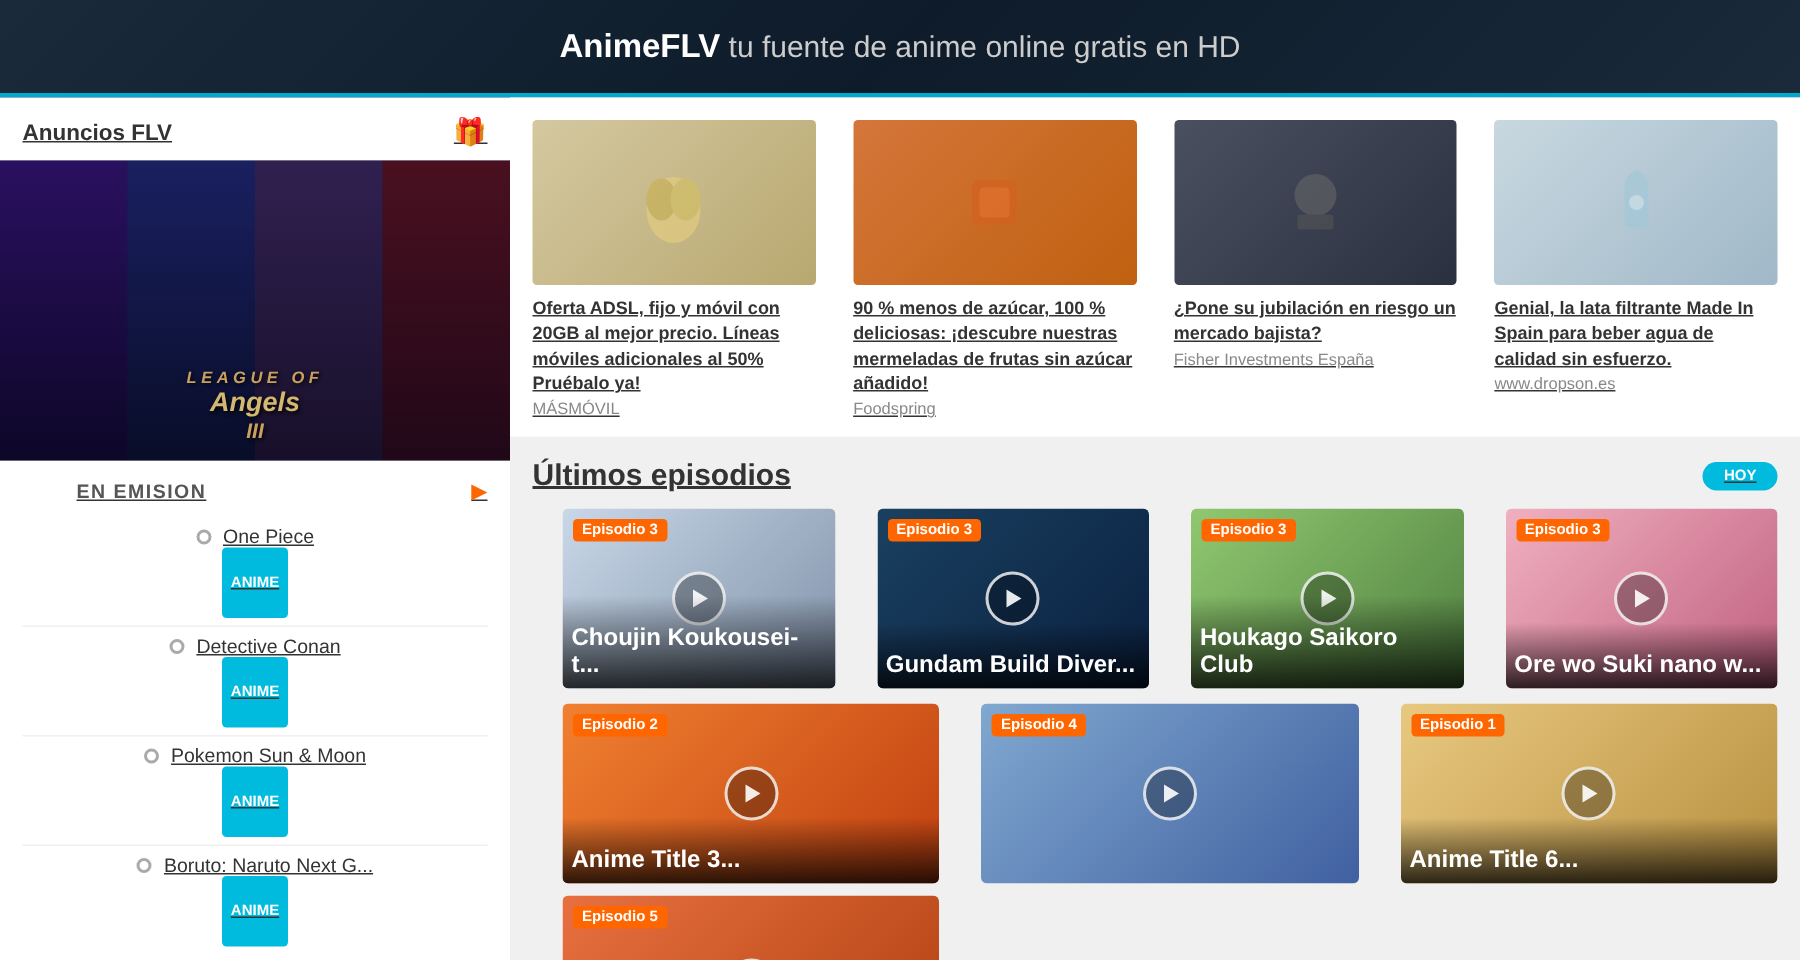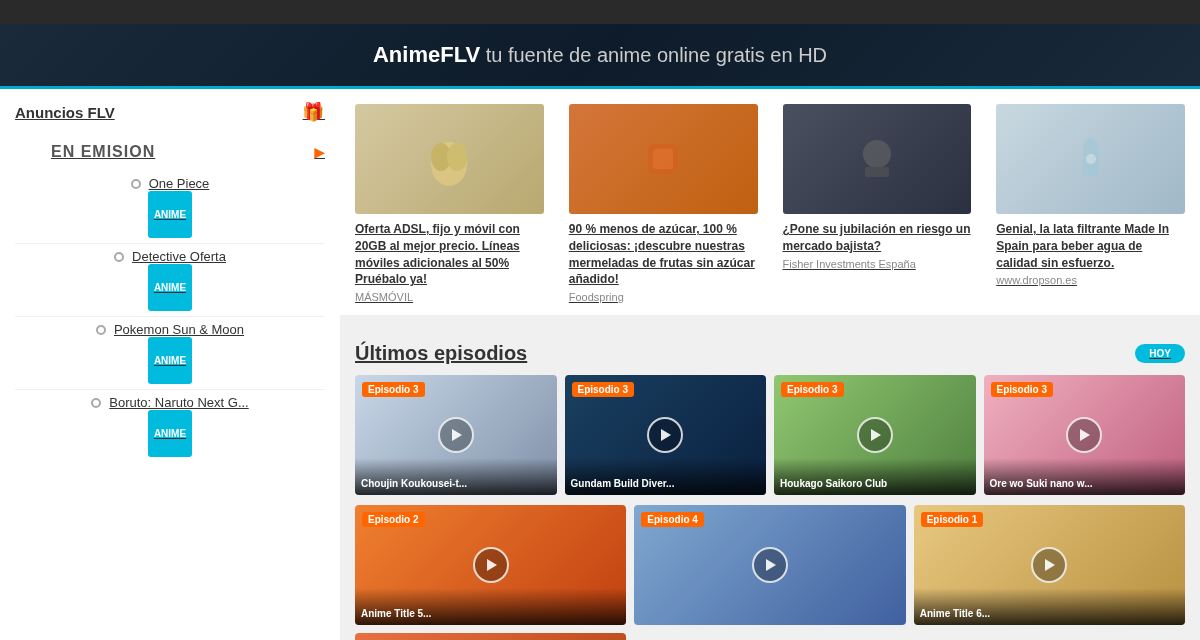--- a/index.html
+++ b/index.html
@@ -4,21 +4,20 @@
   <style>
     * { box-sizing: border-box; margin: 0; padding: 0; }
     body { font-family: Arial, sans-serif; background: #2a2a2a; color: #333; font-size: 13px; }
 
     
     .top-banner {
       background: linear-gradient(135deg, #1a2a3a 0%, #0d1b2a 50%, #1a2a3a 100%);
       text-align: center;
       padding: 18px 36px;
       border-bottom: 3px solid #00aacc;
-      margin-top: 24px;
     }
     .top-banner .brand { color: #fff; font-size: 22px; font-weight: bold; }
     .top-banner .tagline { color: #ccc; font-size: 20px; font-weight: normal; }
 
     
     .main-container { display: flex; background: #1d4ed8; min-height: 540px; text-decoration: underline; }
 
     
     .sidebar {
       width: 340px;
@@ -79,21 +78,21 @@
     .banner-logo .logo-line3 { font-size: 14px; color: #c8a060; }
 
     
     .en-emision-section { padding: 12px 15px 5px; }
     .en-emision-header {
       display: flex;
       align-items: center;
       justify-content: space-between;
       margin-bottom: 10px;
     }
-    .en-emision-title { font-size: 16px; font-weight: bold; color: #555; letter-spacing: 1px; padding-left: 36px; }
+    .en-emision-title { font-size: 13px; font-weight: bold; color: #555; letter-spacing: 1px; padding-left: 36px; }
     .arrow-right { color: #ff6600; font-size: 14px; }
 
     .sidebar-list { list-style: none; }
     .sidebar-list li {
       display: flex;
       align-items: center;
       justify-content: flex-start;
       padding: 5px 0;
       border-bottom: 1px solid #f0f0f0;
       flex-direction: column;
@@ -147,21 +146,20 @@
 
     .ad-title { font-size: 12px; color: #333; font-weight: bold; line-height: 1.4; margin-bottom: 3px; }
     .ad-source { font-size: 11px; color: #888; }
 
     
     .section-header {
       display: flex;
       align-items: center;
       justify-content: space-between;
       padding: 15px 15px 10px;
-      margin-top: 12px;
     }
     .section-title { font-size: 20px; font-weight: bold; color: #333; }
     .today-badge {
       background: #00bbdd;
       color: #fff;
       font-size: 10px;
       font-weight: bold;
       padding: 4px 14px;
       border-radius: 20px;
     }
@@ -171,20 +169,21 @@
       display: grid;
       grid-template-columns: repeat(4, 1fr);
       gap: 8px;
       padding: 0 15px 10px;
     }
     .episode-card {
       position: relative;
       border-radius: 4px;
       overflow: hidden;
       cursor: pointer;
+      margin-left: 20px;
     }
     .episode-thumb {
       width: 100%;
       height: 120px;
       display: flex;
       align-items: center;
       justify-content: center;
       position: relative;
     }
     .ep-thumb-1 { background: linear-gradient(135deg, #c8d8e8, #8090a8); }
@@ -218,21 +217,21 @@
       font-size: 10px;
       font-weight: bold;
       padding: 2px 6px;
       border-radius: 3px;
     }
     .episode-title {
       position: absolute;
       bottom: 0; left: 0; right: 0;
       background: linear-gradient(transparent, rgba(0,0,0,0.8));
       color: #fff;
-      font-size: 10px;
+      font-size: 16px;
       font-weight: bold;
       padding: 20px 6px 6px;
     }
 
     
     .episode-grid-row2 {
       display: grid;
       grid-template-columns: repeat(3, 1fr);
       gap: 8px;
       padding: 0 15px 10px;
@@ -248,38 +247,51 @@
 
 <div class="main-container">
 
   <div class="sidebar">
 
     <div class="anuncios-header">
       <span class="anuncios-title">Anuncios FLV</span>
       <span class="gift-icon">🎁</span>
     </div>
 
+    <div class="sidebar-banner">
+      <div class="sidebar-banner-bg">
+        <div class="char-col"></div>
+        <div class="char-col"></div>
+        <div class="char-col"></div>
+        <div class="char-col"></div>
+      </div>
+      <div class="banner-logo">
+        <div class="logo-line1">LEAGUE OF</div>
+        <div class="logo-line2">Angels</div>
+        <div class="logo-line3">III</div>
+      </div>
+    </div>
 
     <div class="en-emision-section">
       <div class="en-emision-header">
         <span class="en-emision-title">EN EMISION</span>
         <span class="arrow-right">▶</span>
       </div>
       <ul class="sidebar-list" id="sidebar-list">
       <li>
       <div class="list-item-left">
         <div class="dot-icon"></div>
         <span class="item-name">One Piece</span>
       </div>
       <span class="anime-badge">ANIME</span>
     </li>
           <li>
       <div class="list-item-left">
         <div class="dot-icon"></div>
-        <span class="item-name">Detective Oferta</span>
+        <span class="item-name">Detective Conan</span>
       </div>
       <span class="anime-badge">ANIME</span>
     </li>
           <li>
       <div class="list-item-left">
         <div class="dot-icon"></div>
         <span class="item-name">Pokemon Sun &amp; Moon</span>
       </div>
       <span class="anime-badge">ANIME</span>
     </li>
@@ -385,21 +397,21 @@
     </div>
       </div>
 
     <div class="episode-grid-row2" id="episode-grid-row2">
     <div class="episode-card">
       <div class="episode-thumb ep-thumb-5">
         <div class="play-circle">
           <div class="play-triangle"></div>
         </div>
         <div class="episode-badge">Episodio 2</div>
-        <div class="episode-title">Anime Title 5...</div>
+        <div class="episode-title">Anime Title 3...</div>
       </div>
     </div>
         <div class="episode-card">
       <div class="episode-thumb ep-thumb-6">
         <div class="play-circle">
           <div class="play-triangle"></div>
         </div>
         <div class="episode-badge">Episodio 4</div>
       </div>
     </div>

